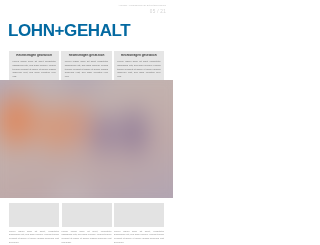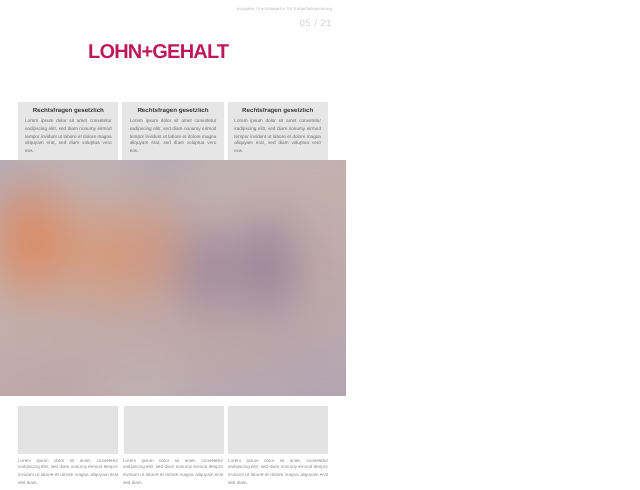--- a/index.html
+++ b/index.html
@@ -27,27 +27,26 @@
   .header {
     position: absolute;
     left: 0; top: 0;
     width: 173px;
     height: 44px;
   }
   .masthead {
     position: absolute;
     left: 8px;
     top: 22px;
-    font-size: 10px;
+    font-size: 17px;
     font-weight: bold;
     letter-spacing: -0.4px;
-    color: #be185d;
+    color: #0369a1;
     line-height: 1;
     white-space: nowrap;
-    margin-left: 36px;
   }
   .header-meta {
     position: absolute;
     right: 7px;
     top: 4px;
     text-align: right;
     line-height: 1.25;
   }
   .header-meta .meta-line {
     font-size: 2.1px;

